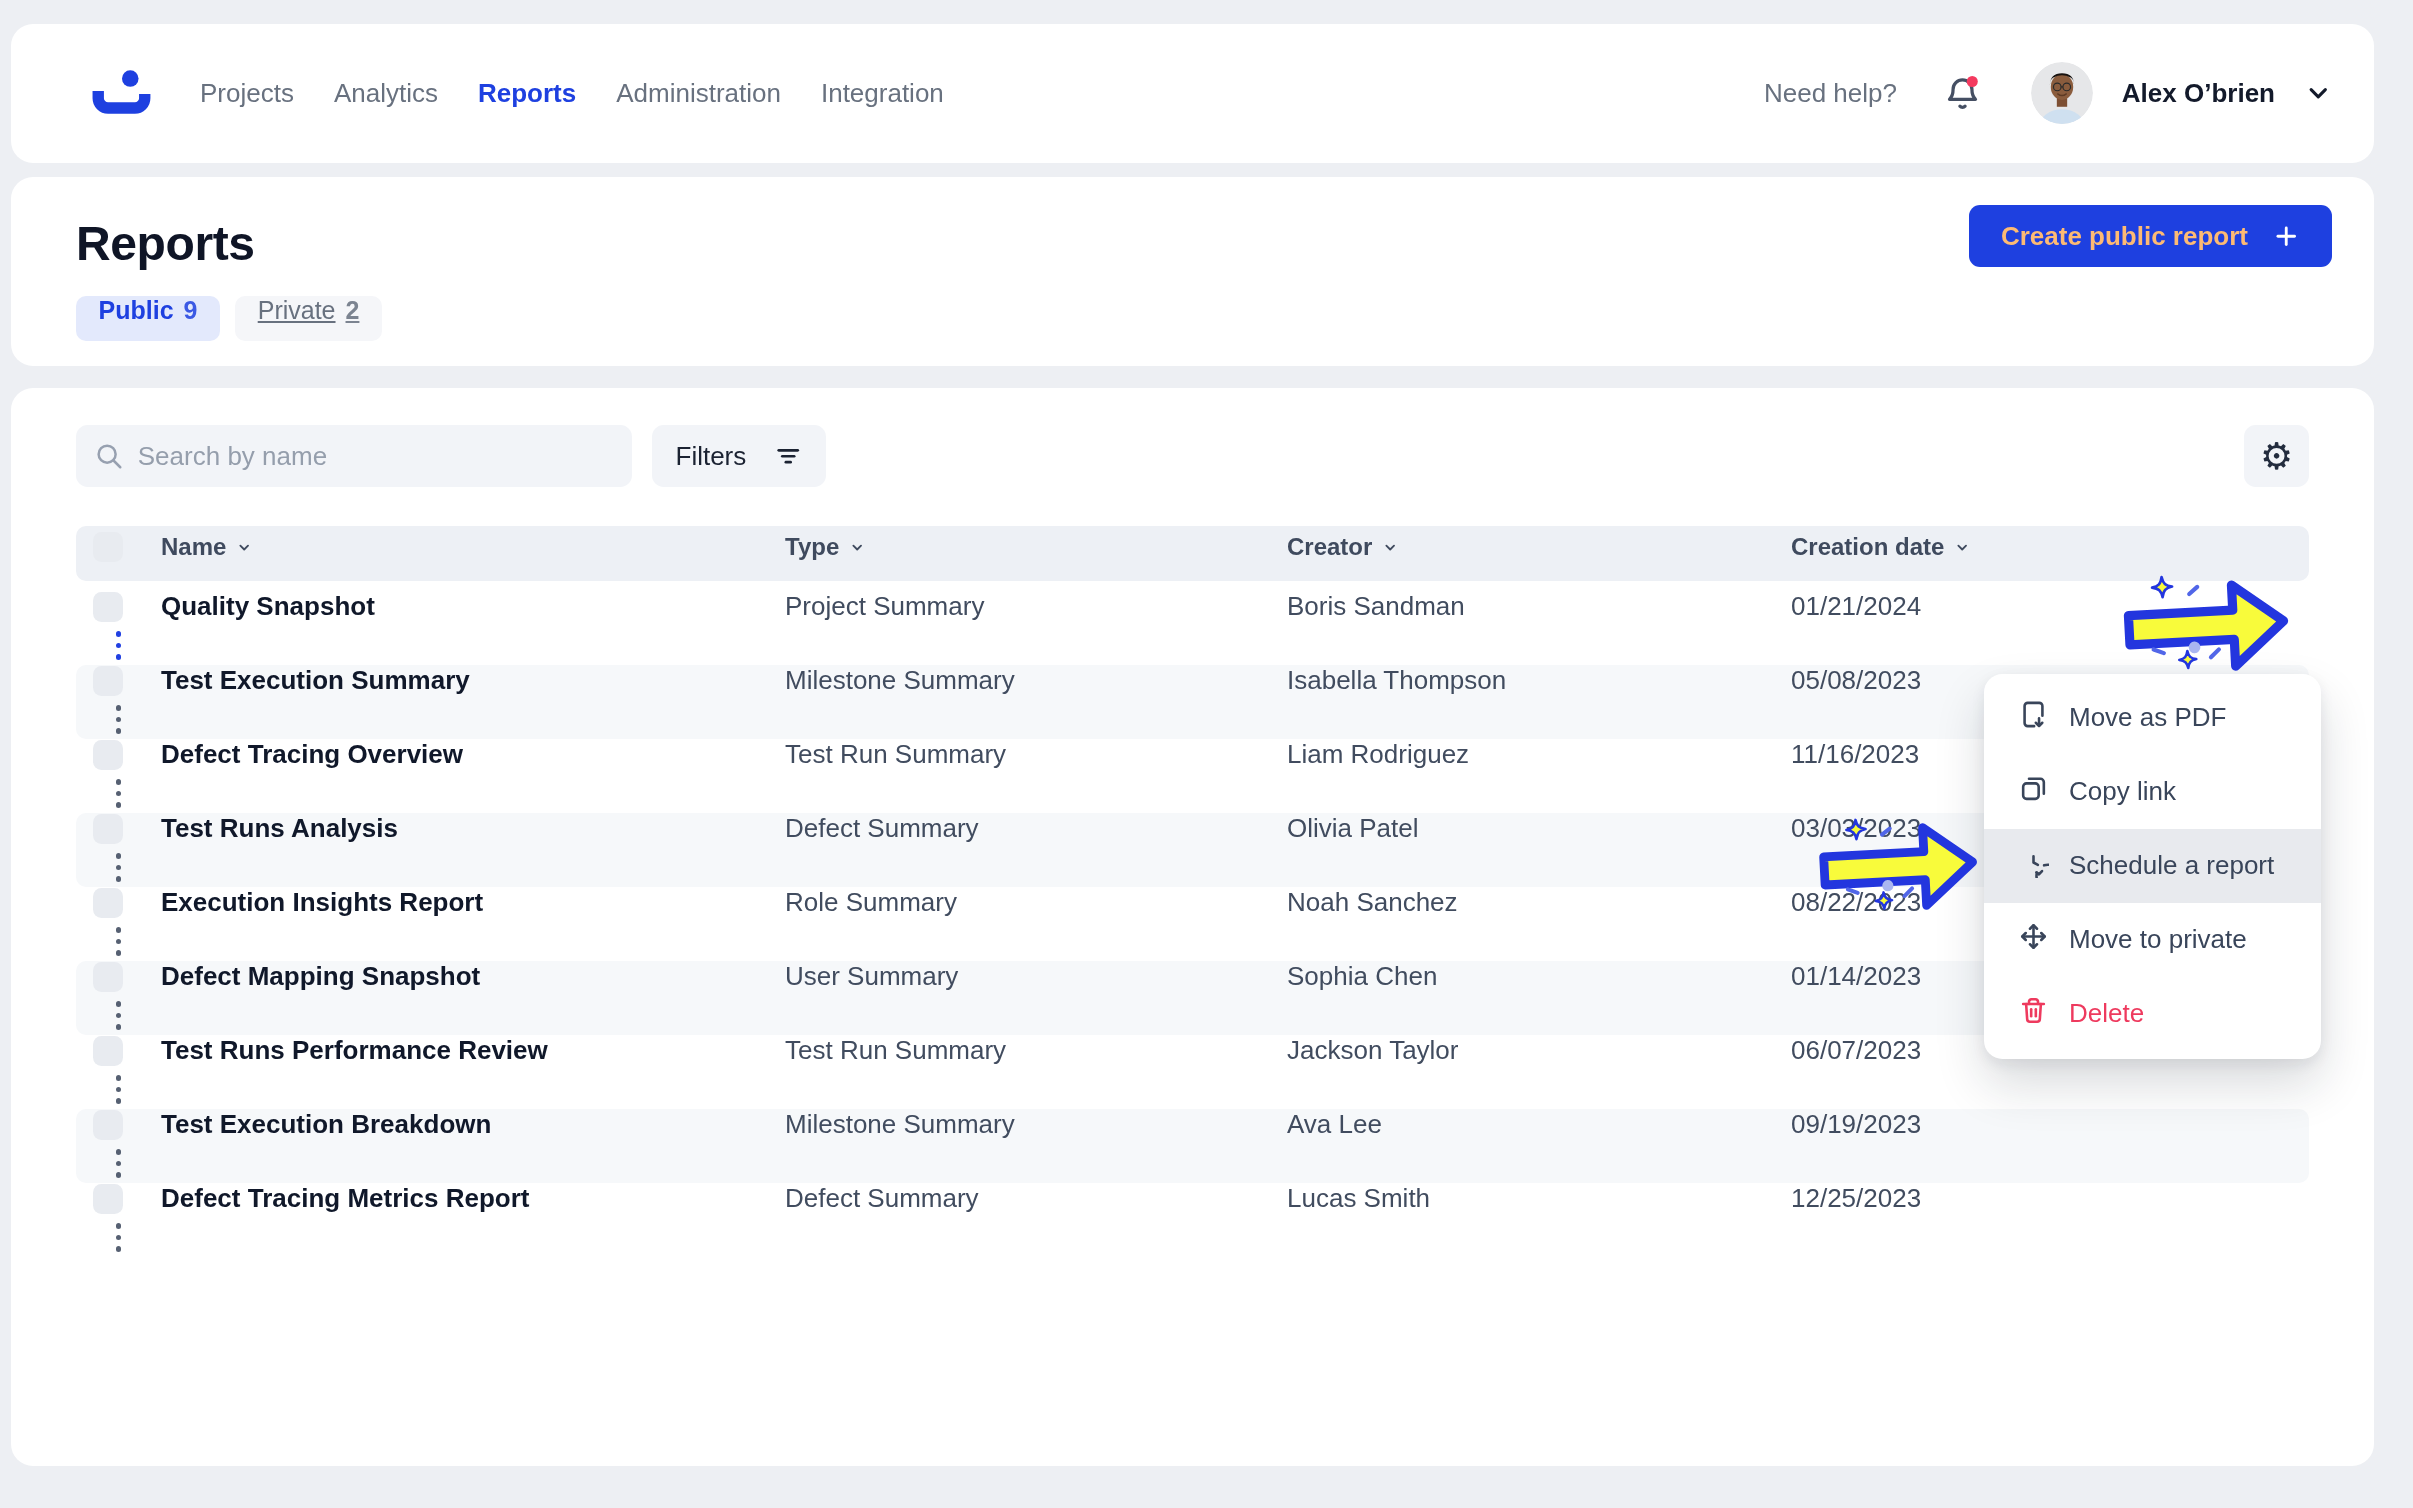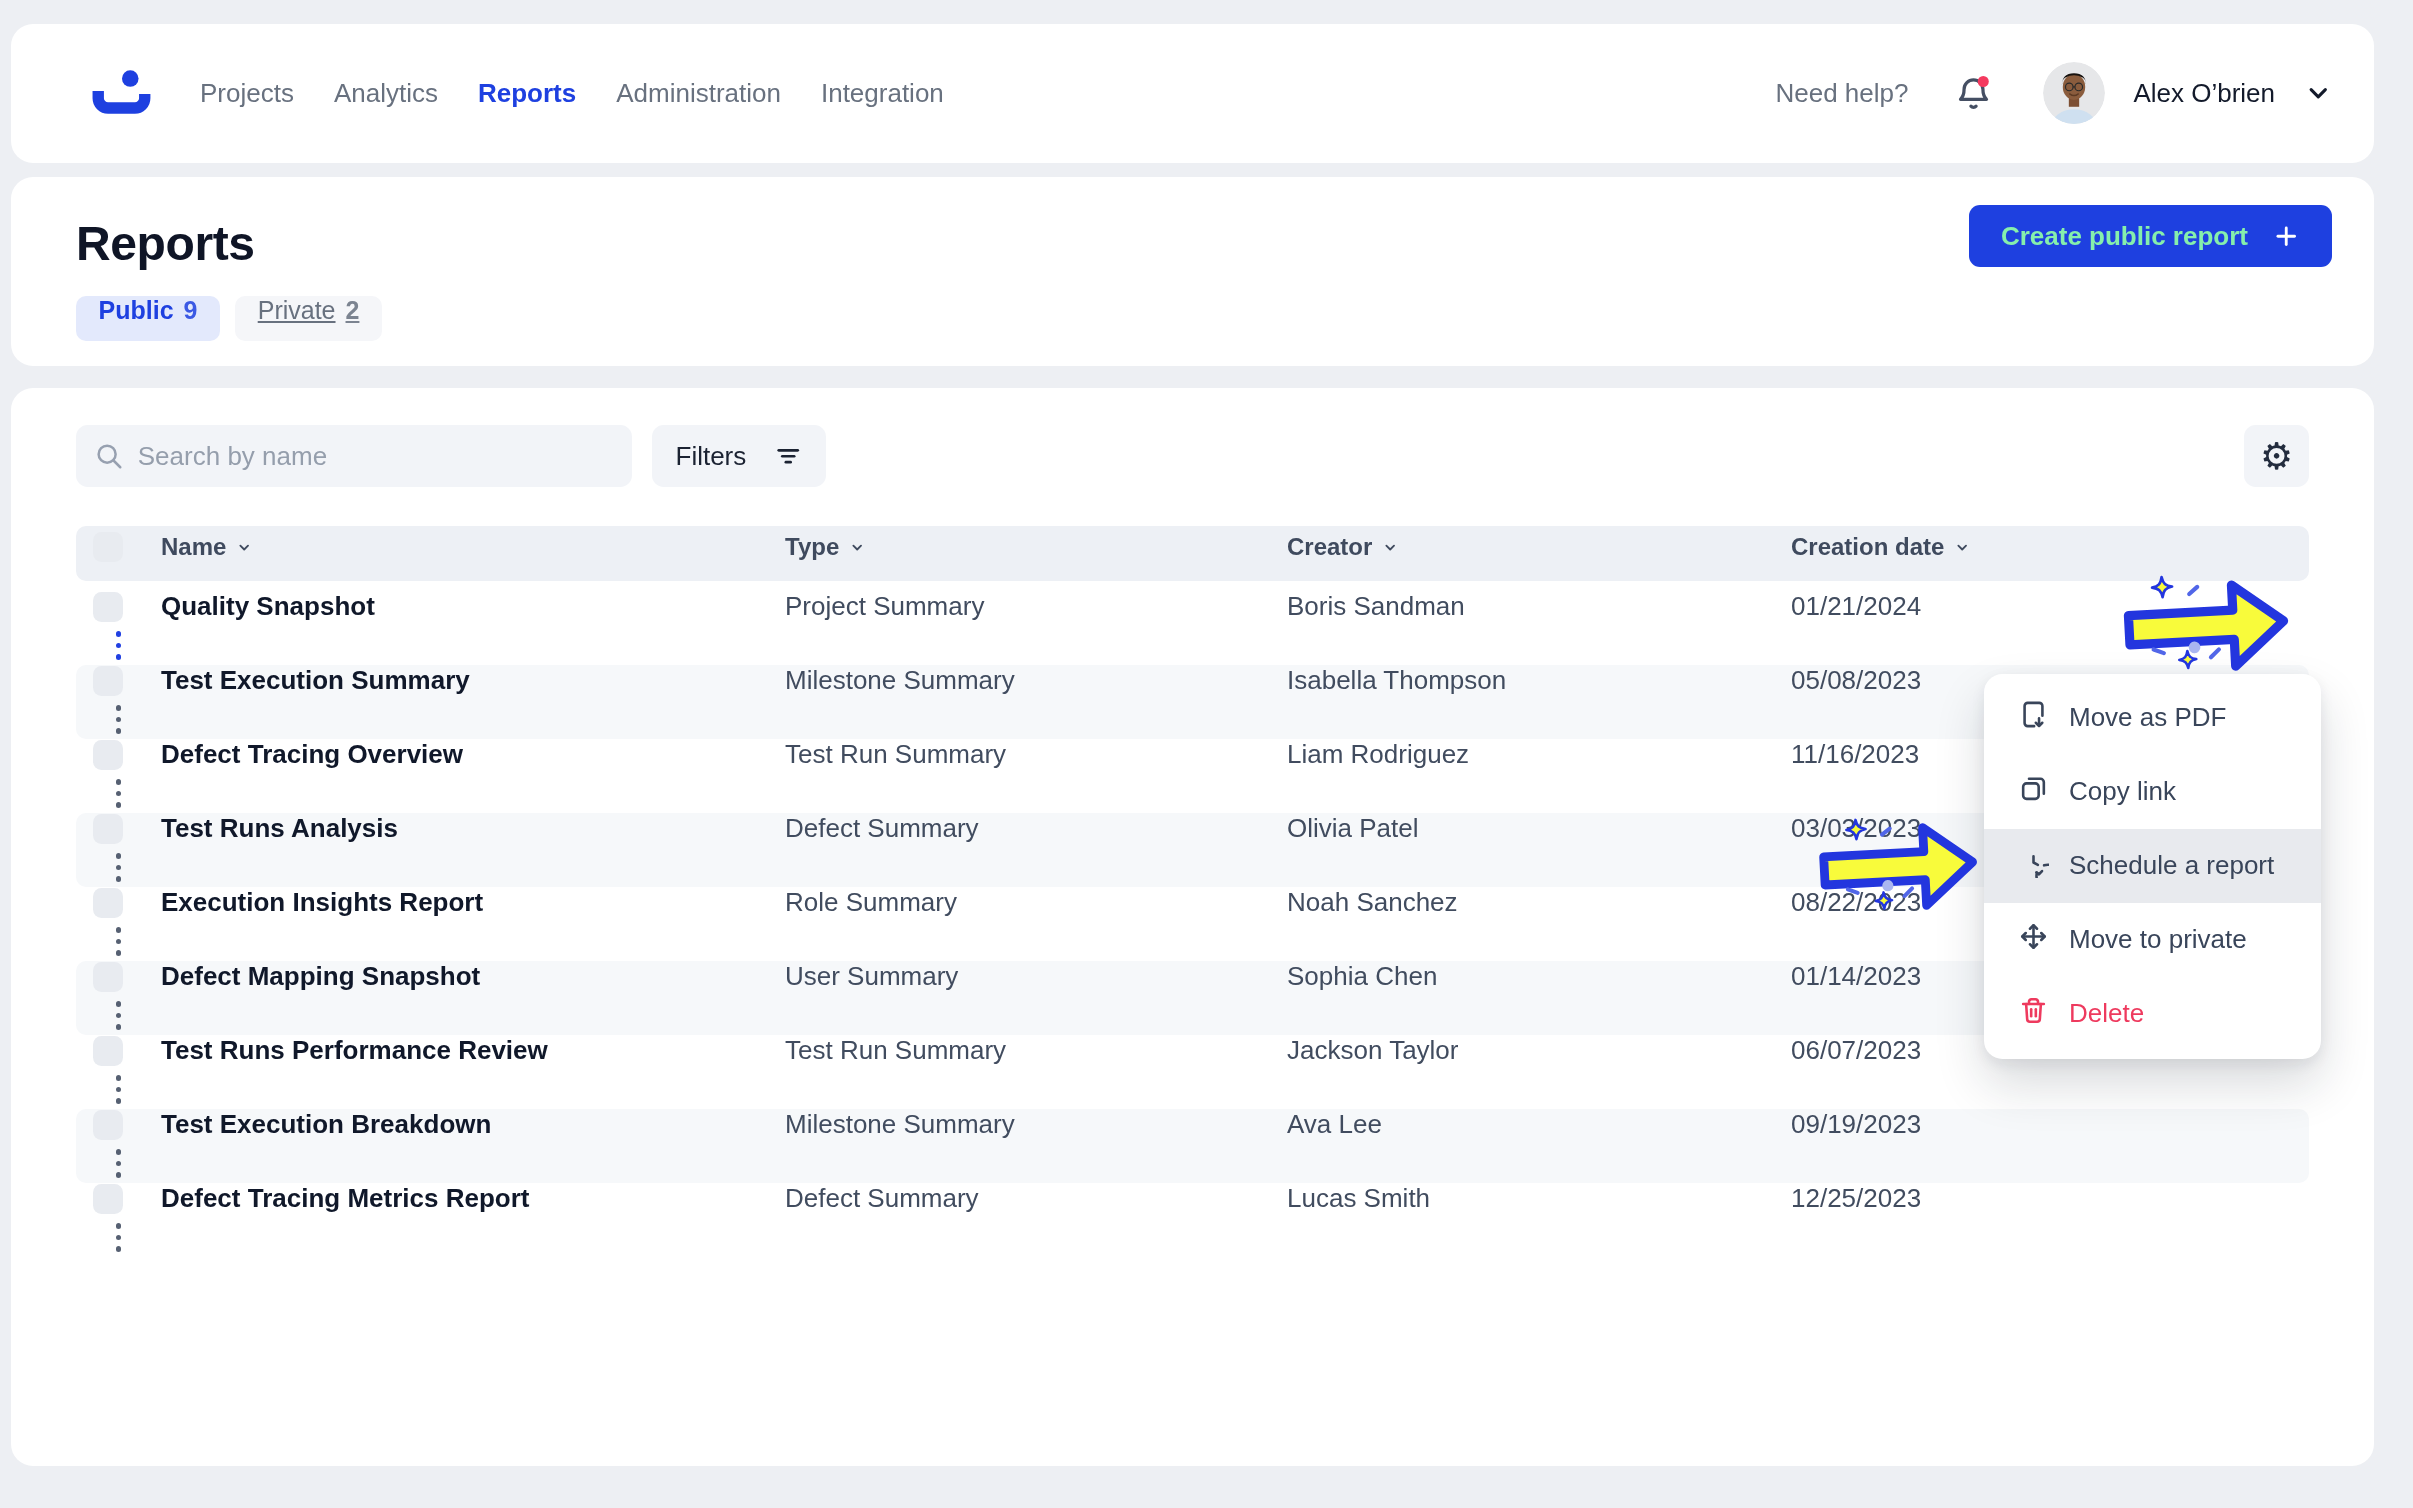--- a/index.html
+++ b/index.html
@@ -16,33 +16,33 @@
   
   .nav-card{top:23.5px;height:139px;display:flex;align-items:center;padding:0 42px 0 80px;}
   .logo{width:62px;height:52px;flex:none;}
   .nav-links{display:flex;gap:40px;margin-left:47px;}
   .nav-links a{font-size:26px;color:var(--slate5);text-decoration:none;}
   .nav-links a.active{color:var(--blue);font-weight:700;}
   .nav-right{margin-left:auto;display:flex;align-items:center;gap:28.5px;}
   .help-link{font-size:26px;color:var(--slate5);text-decoration:none;}
   .bell-btn{position:relative;width:44px;height:44px;border:none;background:transparent;display:flex;align-items:center;justify-content:center;margin-left:15px;}
   .avatar{width:62px;height:62px;border-radius:50%;overflow:hidden;flex:none;margin-left:18.4px;}
-  .user-name{font-size:26px;font-weight:400;color:#131a2b;}
+  .user-name{font-size:26px;font-weight:700;color:#131a2b;}
   .user-chevron{width:28.5px;height:28.5px;}
 
   
   .header-card{top:177px;height:189px;padding:39px 42px 0 65px;}
   .page-title{font-size:48px;font-weight:800;color:var(--ink);letter-spacing:-0.4px;}
   .chips{position:absolute;left:65px;top:119px;display:flex;gap:15px;}
   .chip{height:45px;display:inline-flex;align-items:flex-start;gap:10px;padding:0 22.6px;border-radius:10px;font-size:25px;}
   .chip.blue{background:var(--chipblue);color:var(--blue);font-weight:700;}
   .chip.gray{background:var(--chipgray);color:var(--slate5);font-weight:500;text-decoration:underline;}
   .chip .count{font-weight:600;opacity:.85;}
   .create-btn{position:absolute;right:42px;top:28px;height:62px;padding:0 32px;background:var(--blue);
-    border:none;border-radius:11px;color:#86efac;font-size:26px;font-weight:700;display:flex;align-items:center;gap:23.5px;cursor:pointer;text-align:right;}
+    border:none;border-radius:11px;color:#fdba74;font-size:26px;font-weight:700;display:flex;align-items:center;gap:23.5px;cursor:pointer;text-align:right;}
 
   
   .main-card{top:388px;height:1078px;padding:37px 65px 16px 65px;}
   .toolbar{display:flex;align-items:center;gap:20px;}
   .search-box{width:556px;height:62px;background:var(--field);border-radius:11.7px;display:flex;align-items:center;padding:0 18.4px;gap:13.4px;}
   .search-box input{flex:1;border:none;background:transparent;outline:none;font-size:26px;color:#1b2232;}
   .search-box input::placeholder{color:var(--muted);}
   .filters-btn{height:62px;padding:0 23.5px;background:var(--field);border:none;border-radius:11.7px;
     display:flex;align-items:center;gap:28px;font-size:26px;color:#1b2232;cursor:pointer;}
   .gear-btn{margin-left:auto;width:65px;height:62px;background:var(--field);border:none;border-radius:11.7px;

